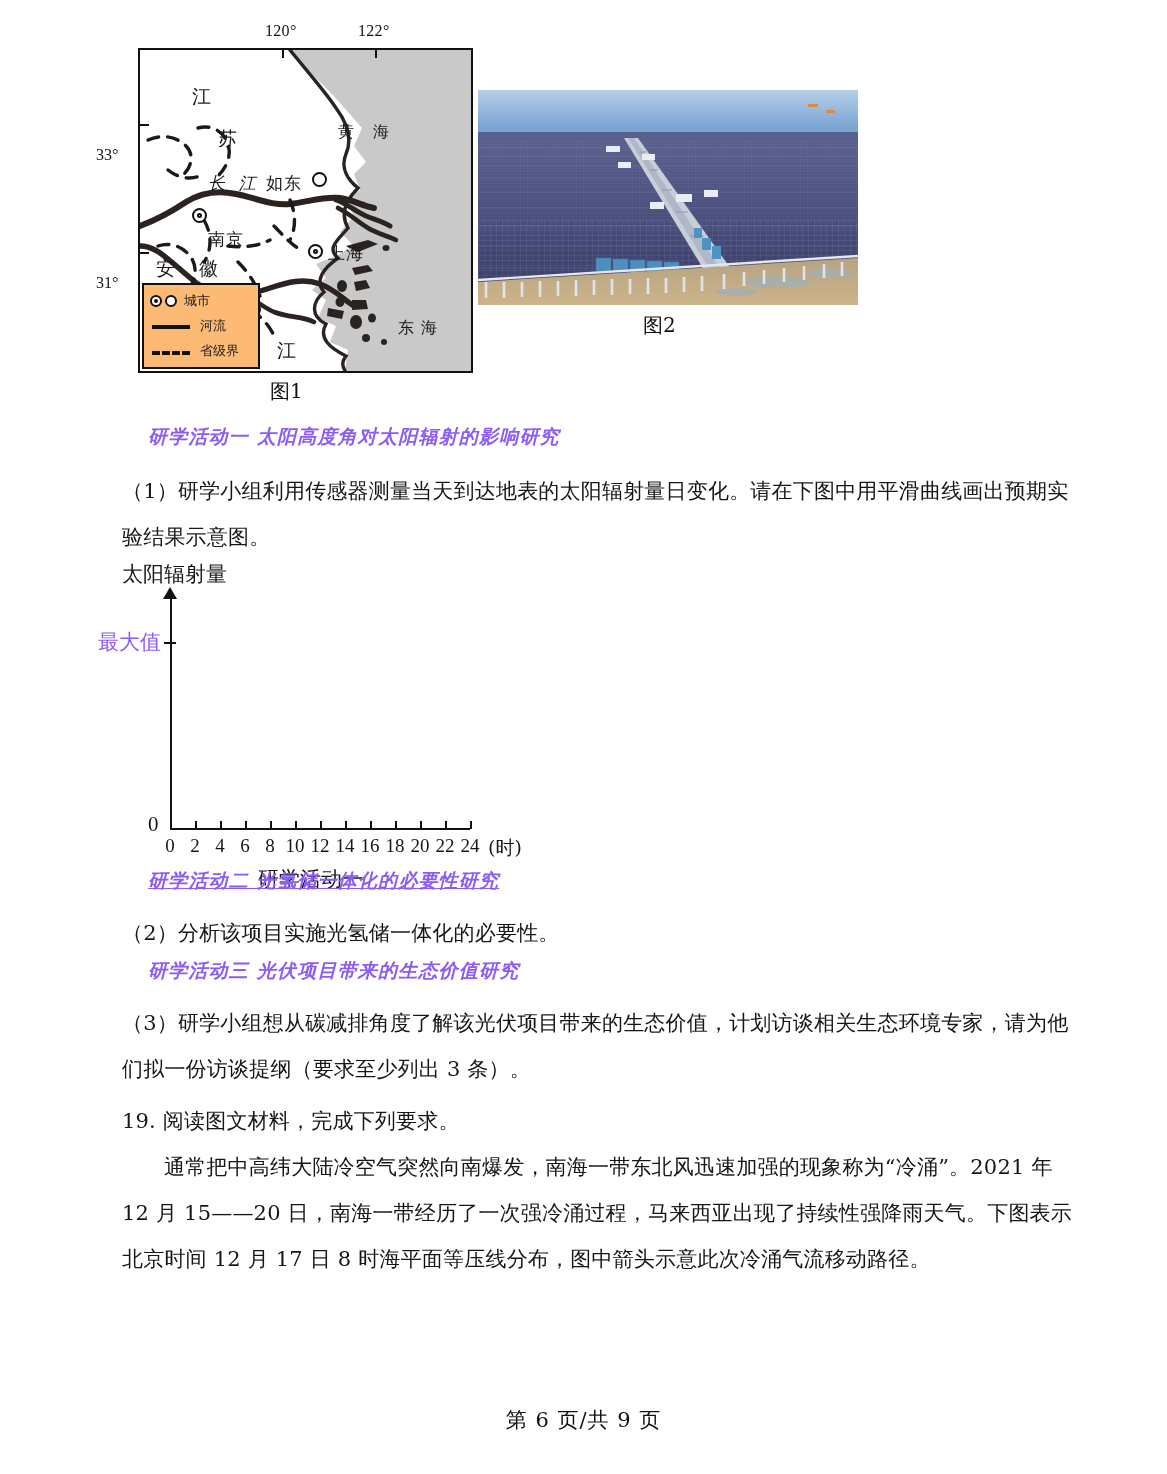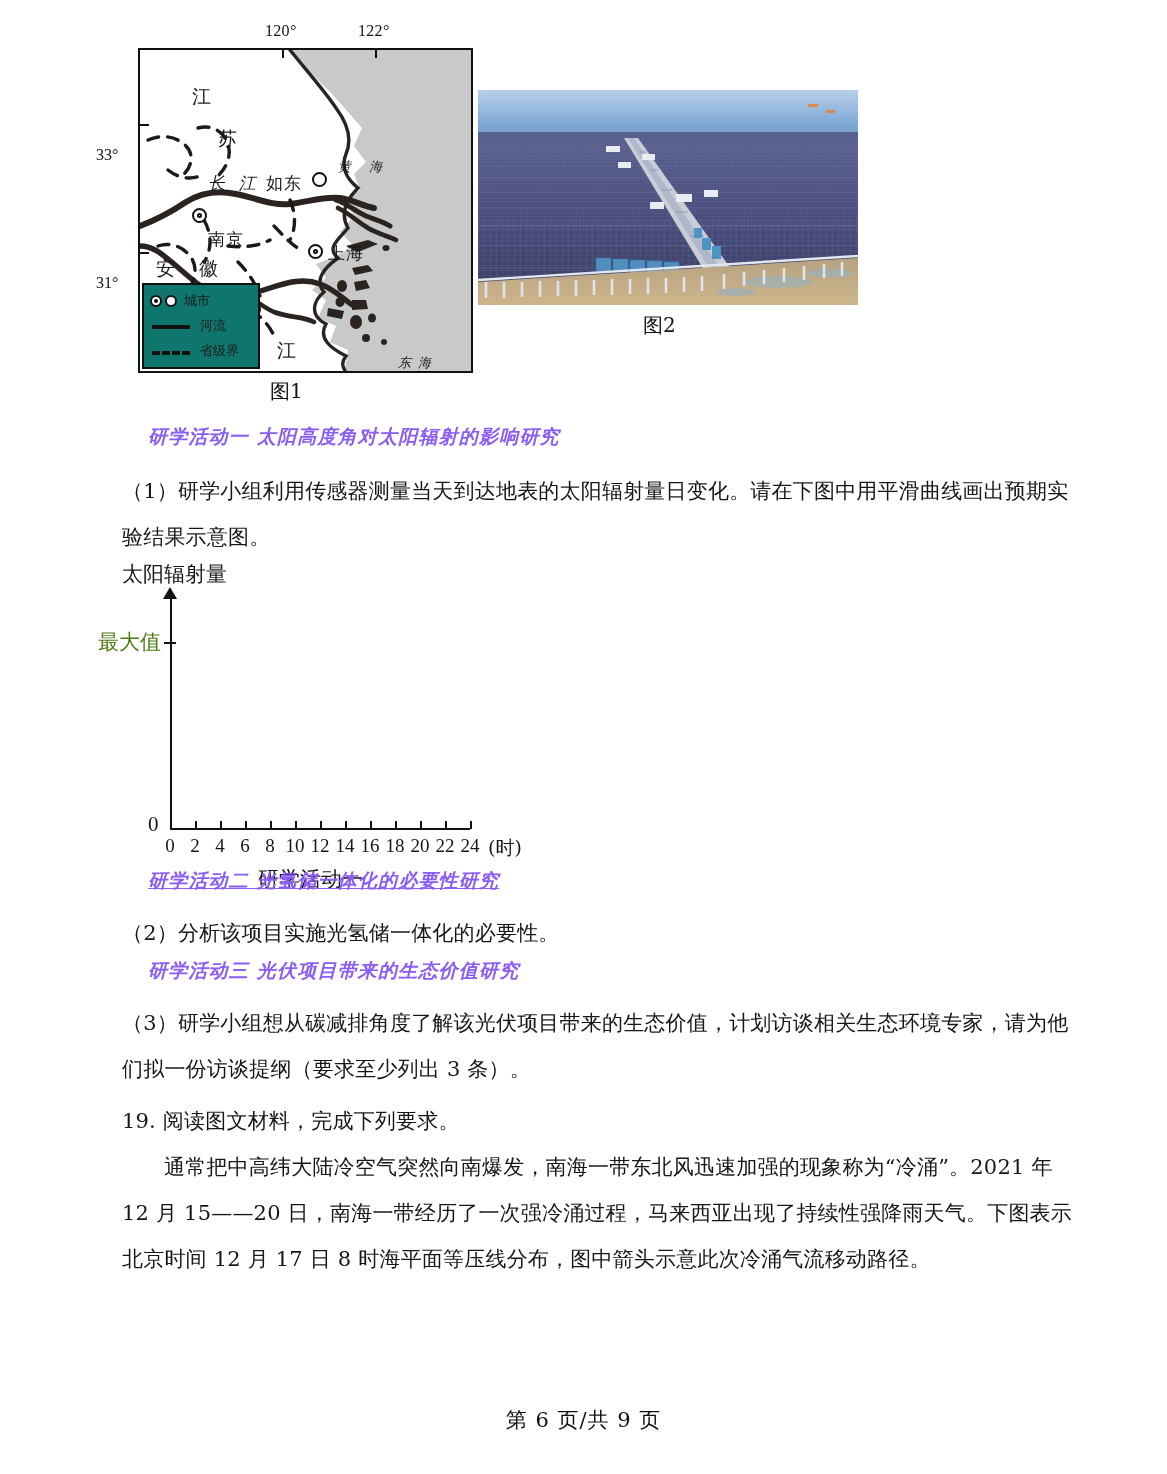--- a/index.html
+++ b/index.html
@@ -23,31 +23,31 @@
   .sea-fill{position:absolute;right:0;top:0;width:100%;height:100%;}
 
   .lon-tick{position:absolute;top:-1px;width:0;height:9px;border-left:2px solid #111;}
   .lon-label{position:absolute;font-size:16px;color:#111;letter-spacing:.3px;}
   .lat-tick{position:absolute;left:-9px;height:0;width:9px;border-top:2px solid #111;}
   .lat-label{position:absolute;font-size:16px;color:#111;margin-top:32px;}
 
   .map-name{position:absolute;font-family:"DejaVu Serif","Liberation Serif",serif;
             color:#1a1a1a;white-space:nowrap;}
   .nm-prov{font-size:19px;letter-spacing:9px;}
-  .nm-sea{font-size:13px;font-style:italic;letter-spacing:7px;margin-top:36px;}
+  .nm-sea{font-size:16px;letter-spacing:7px;}
   .nm-city{font-size:17px;letter-spacing:1px;}
   .nm-river{font-size:17px;font-style:italic;letter-spacing:4px;}
 
   .city-dot{position:absolute;width:15px;height:15px;border-radius:50%;
             border:2.3px solid #111;background:#fff;box-sizing:border-box;}
   .city-dot.cap::after{content:"";position:absolute;left:2.6px;top:2.6px;
             width:5.2px;height:5.2px;border-radius:50%;border:2.2px solid #111;box-sizing:border-box;}
 
   .legend{position:absolute;left:2px;bottom:2px;width:118px;height:86px;
-          border:2.2px solid #111;background:#0f766e;box-sizing:border-box;padding-left:30px;}
+          border:2.2px solid #111;background:#fdba74;box-sizing:border-box;padding-left:30px;}
   .legend-row{position:absolute;left:6px;height:22px;display:flex;align-items:center;}
   .legend-row span.lg-txt{font-size:13px;font-family:"DejaVu Serif","Liberation Serif",serif;margin-left:6px;}
   .lg-sym{width:44px;height:14px;position:relative;flex:0 0 44px;}
   .lg-circ{position:absolute;top:1px;width:12px;height:12px;border-radius:50%;
            border:2px solid #111;background:#fff;box-sizing:border-box;}
   .lg-circ.cap::after{content:"";position:absolute;left:2px;top:2px;width:4px;height:4px;
            border-radius:50%;border:2px solid #111;box-sizing:border-box;}
   .lg-line{position:absolute;top:6px;left:2px;width:38px;height:4px;background:#111;}
   .lg-dash{position:absolute;top:7px;left:2px;width:38px;height:0;
            border-top:4px dashed #111;}
@@ -69,21 +69,21 @@
   .chart{position:absolute;left:110px;top:560px;width:430px;height:290px;}
   .y-axis{position:absolute;left:60px;top:35px;width:0;height:235px;border-left:2.2px solid #111;}
   .y-arrow{position:absolute;left:53px;top:27px;width:0;height:0;
            border-left:7px solid transparent;border-right:7px solid transparent;border-bottom:12px solid #111;}
   .x-axis{position:absolute;left:60px;top:268px;width:300px;height:0;border-top:2.2px solid #111;}
   .x-tick{position:absolute;top:261px;width:0;height:8px;border-left:2px solid #111;}
   .y-tickmark{position:absolute;left:54px;width:12px;height:0;border-top:2px solid #111;}
   .ylab-title{position:absolute;font-size:21px;font-family:"DejaVu Serif","Liberation Serif",serif;
               color:#161616;white-space:nowrap;}
   .ylab-max{position:absolute;font-size:21px;font-family:"DejaVu Serif","Liberation Serif",serif;
-              color:#4d7c0f;white-space:nowrap;}
+              color:#8b5cf6;white-space:nowrap;}
   .ylab-zero{position:absolute;font-size:21px;font-family:"Liberation Serif",serif;color:#161616;}
   .xlab{position:absolute;top:275px;font-size:19px;font-family:"Liberation Serif",serif;
         color:#161616;text-align:center;white-space:nowrap;}
   .xunit{position:absolute;top:275px;font-size:19px;font-family:"DejaVu Serif","Liberation Serif",serif;color:#161616;white-space:nowrap;}
   .xtitle{position:absolute;top:305px;font-size:21px;font-family:"DejaVu Serif","Liberation Serif",serif;color:#161616;white-space:nowrap;}
 
   
   .footer{position:absolute;left:0;top:1406px;width:1167px;text-align:center;
           font-size:21px;font-family:"DejaVu Serif","Liberation Serif",serif;color:#111;letter-spacing:1px;}
 </style>

